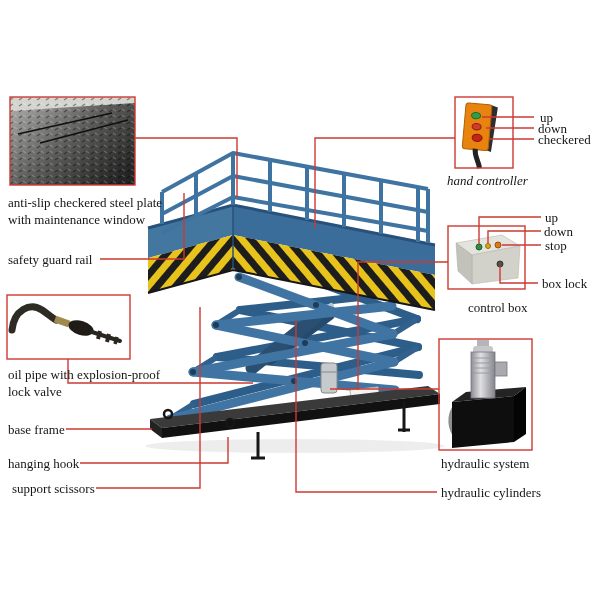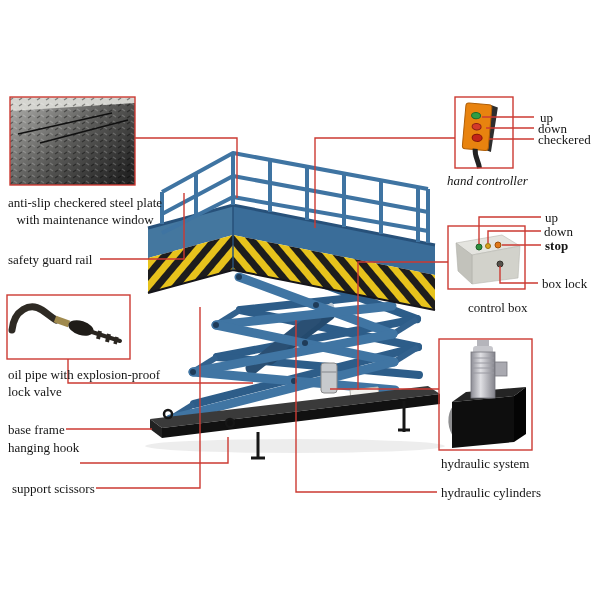--- a/index.html
+++ b/index.html
@@ -198,39 +198,39 @@
     <polyline points="500,266 500,283 538,283"></polyline>
     <polyline points="68,359 68,383 253,383"></polyline>
     <line x1="439" y1="389" x2="330" y2="389"></line>
     <line x1="66" y1="429" x2="152" y2="429"></line>
     <polyline points="80,463 228,463 228,437"></polyline>
     <polyline points="96,488 200,488 200,307"></polyline>
     <polyline points="437,492 296,492 296,320"></polyline>
   </g>
 </svg>
 
-  <div class="lbl" style="left:8px;top:194px;text-align:center;">
+  <div class="lbl" style="left:8px;top:194px;">
     <span style="display:block">anti-slip checkered steel plate</span>
     <span style="display:block">with maintenance window</span>
   </div>
   <div class="lbl" style="left:8px;top:251px;">safety guard rail</div>
   <div class="lbl" style="left:8px;top:366px;">
     <span style="display:block">oil pipe with explosion-proof</span>
     <span style="display:block">lock valve</span>
   </div>
   <div class="lbl" style="left:8px;top:421px;text-align:center;">base frame</div>
-  <div class="lbl" style="left:8px;top:439px;text-align:center;">hanging hook</div>
+  <div class="lbl" style="left:8px;top:455px;text-align:center;">hanging hook</div>
   <div class="lbl" style="left:12px;top:480px;">support scissors</div>
 
   <div class="lbl" style="left:540px;top:109px;">up</div>
   <div class="lbl" style="left:538px;top:120px;">down</div>
   <div class="lbl" style="left:538px;top:131px;">checkered</div>
   <div class="lbl" style="left:447px;top:172px;font-style:italic;">hand controller</div>
 
   <div class="lbl" style="left:545px;top:209px;">up</div>
   <div class="lbl" style="left:544px;top:223px;">down</div>
-  <div class="lbl" style="left:545px;top:237px;font-weight:bold;">stop</div>
+  <div class="lbl" style="left:545px;top:237px;">stop</div>
   <div class="lbl" style="left:542px;top:275px;">box lock</div>
   <div class="lbl" style="left:468px;top:299px;">control box</div>
 
   <div class="lbl" style="left:441px;top:455px;">hydraulic system</div>
   <div class="lbl" style="left:441px;top:484px;">hydraulic cylinders</div>
 </div>
 
 </body></html>

